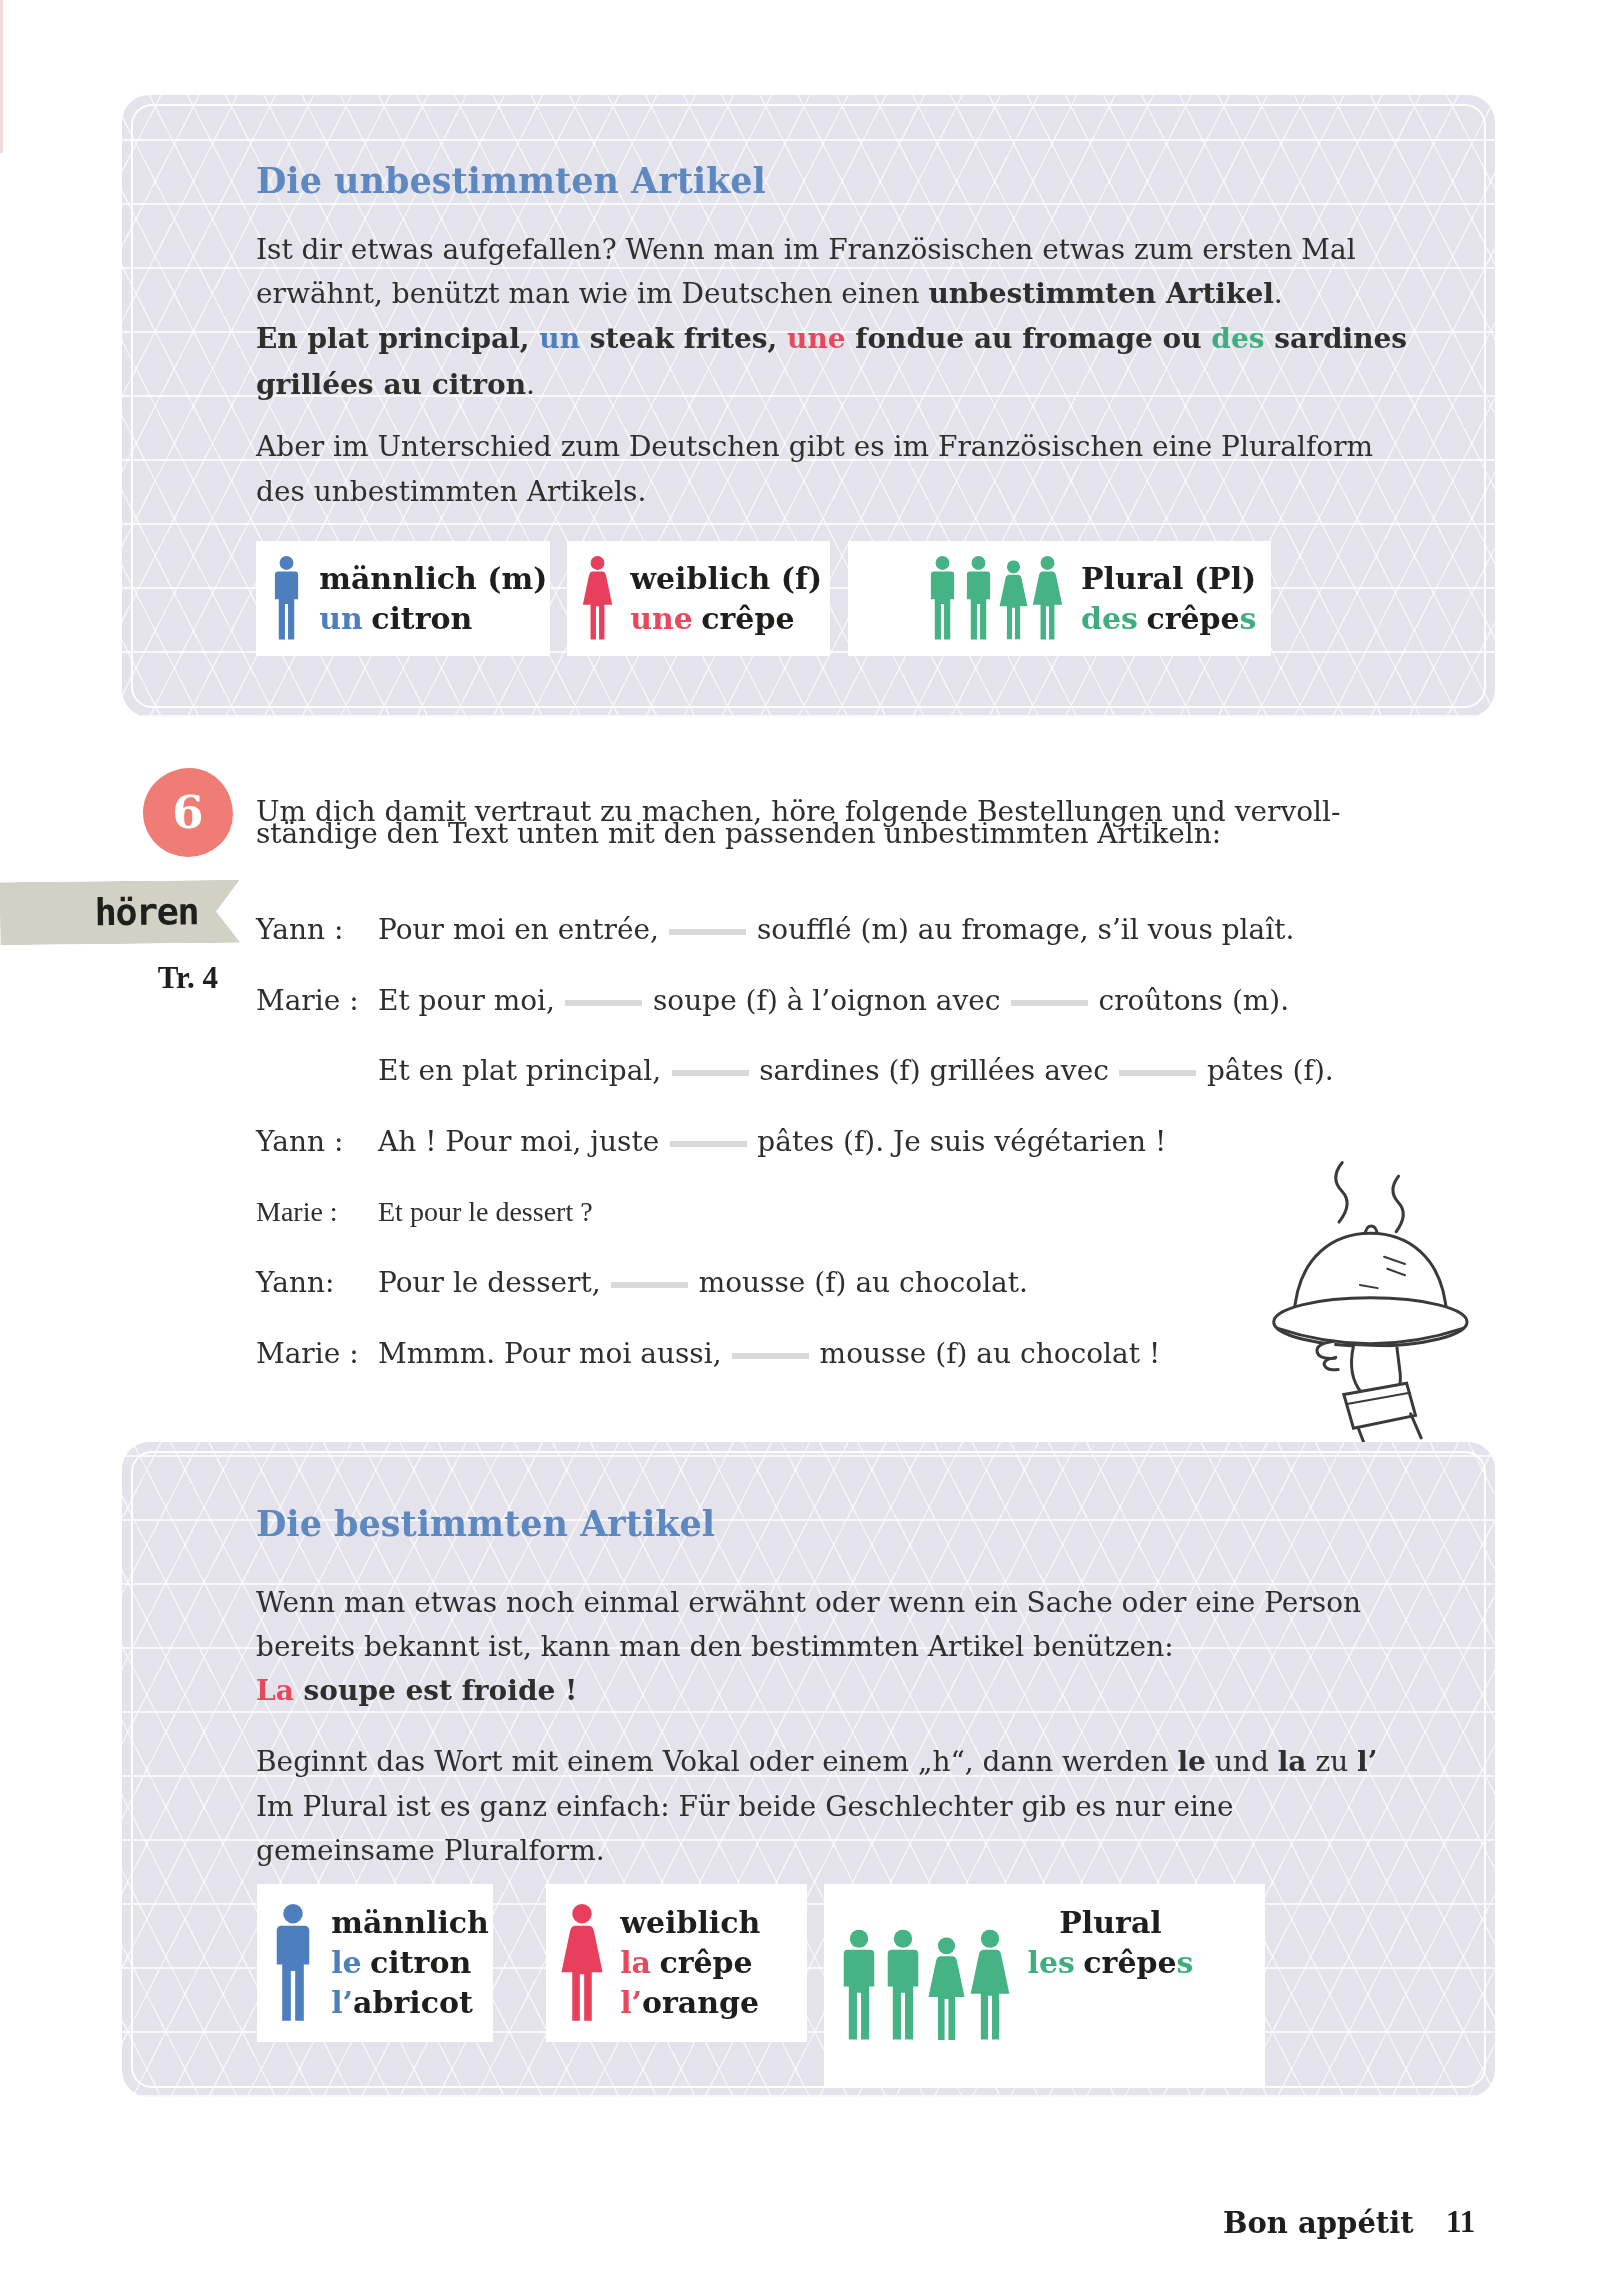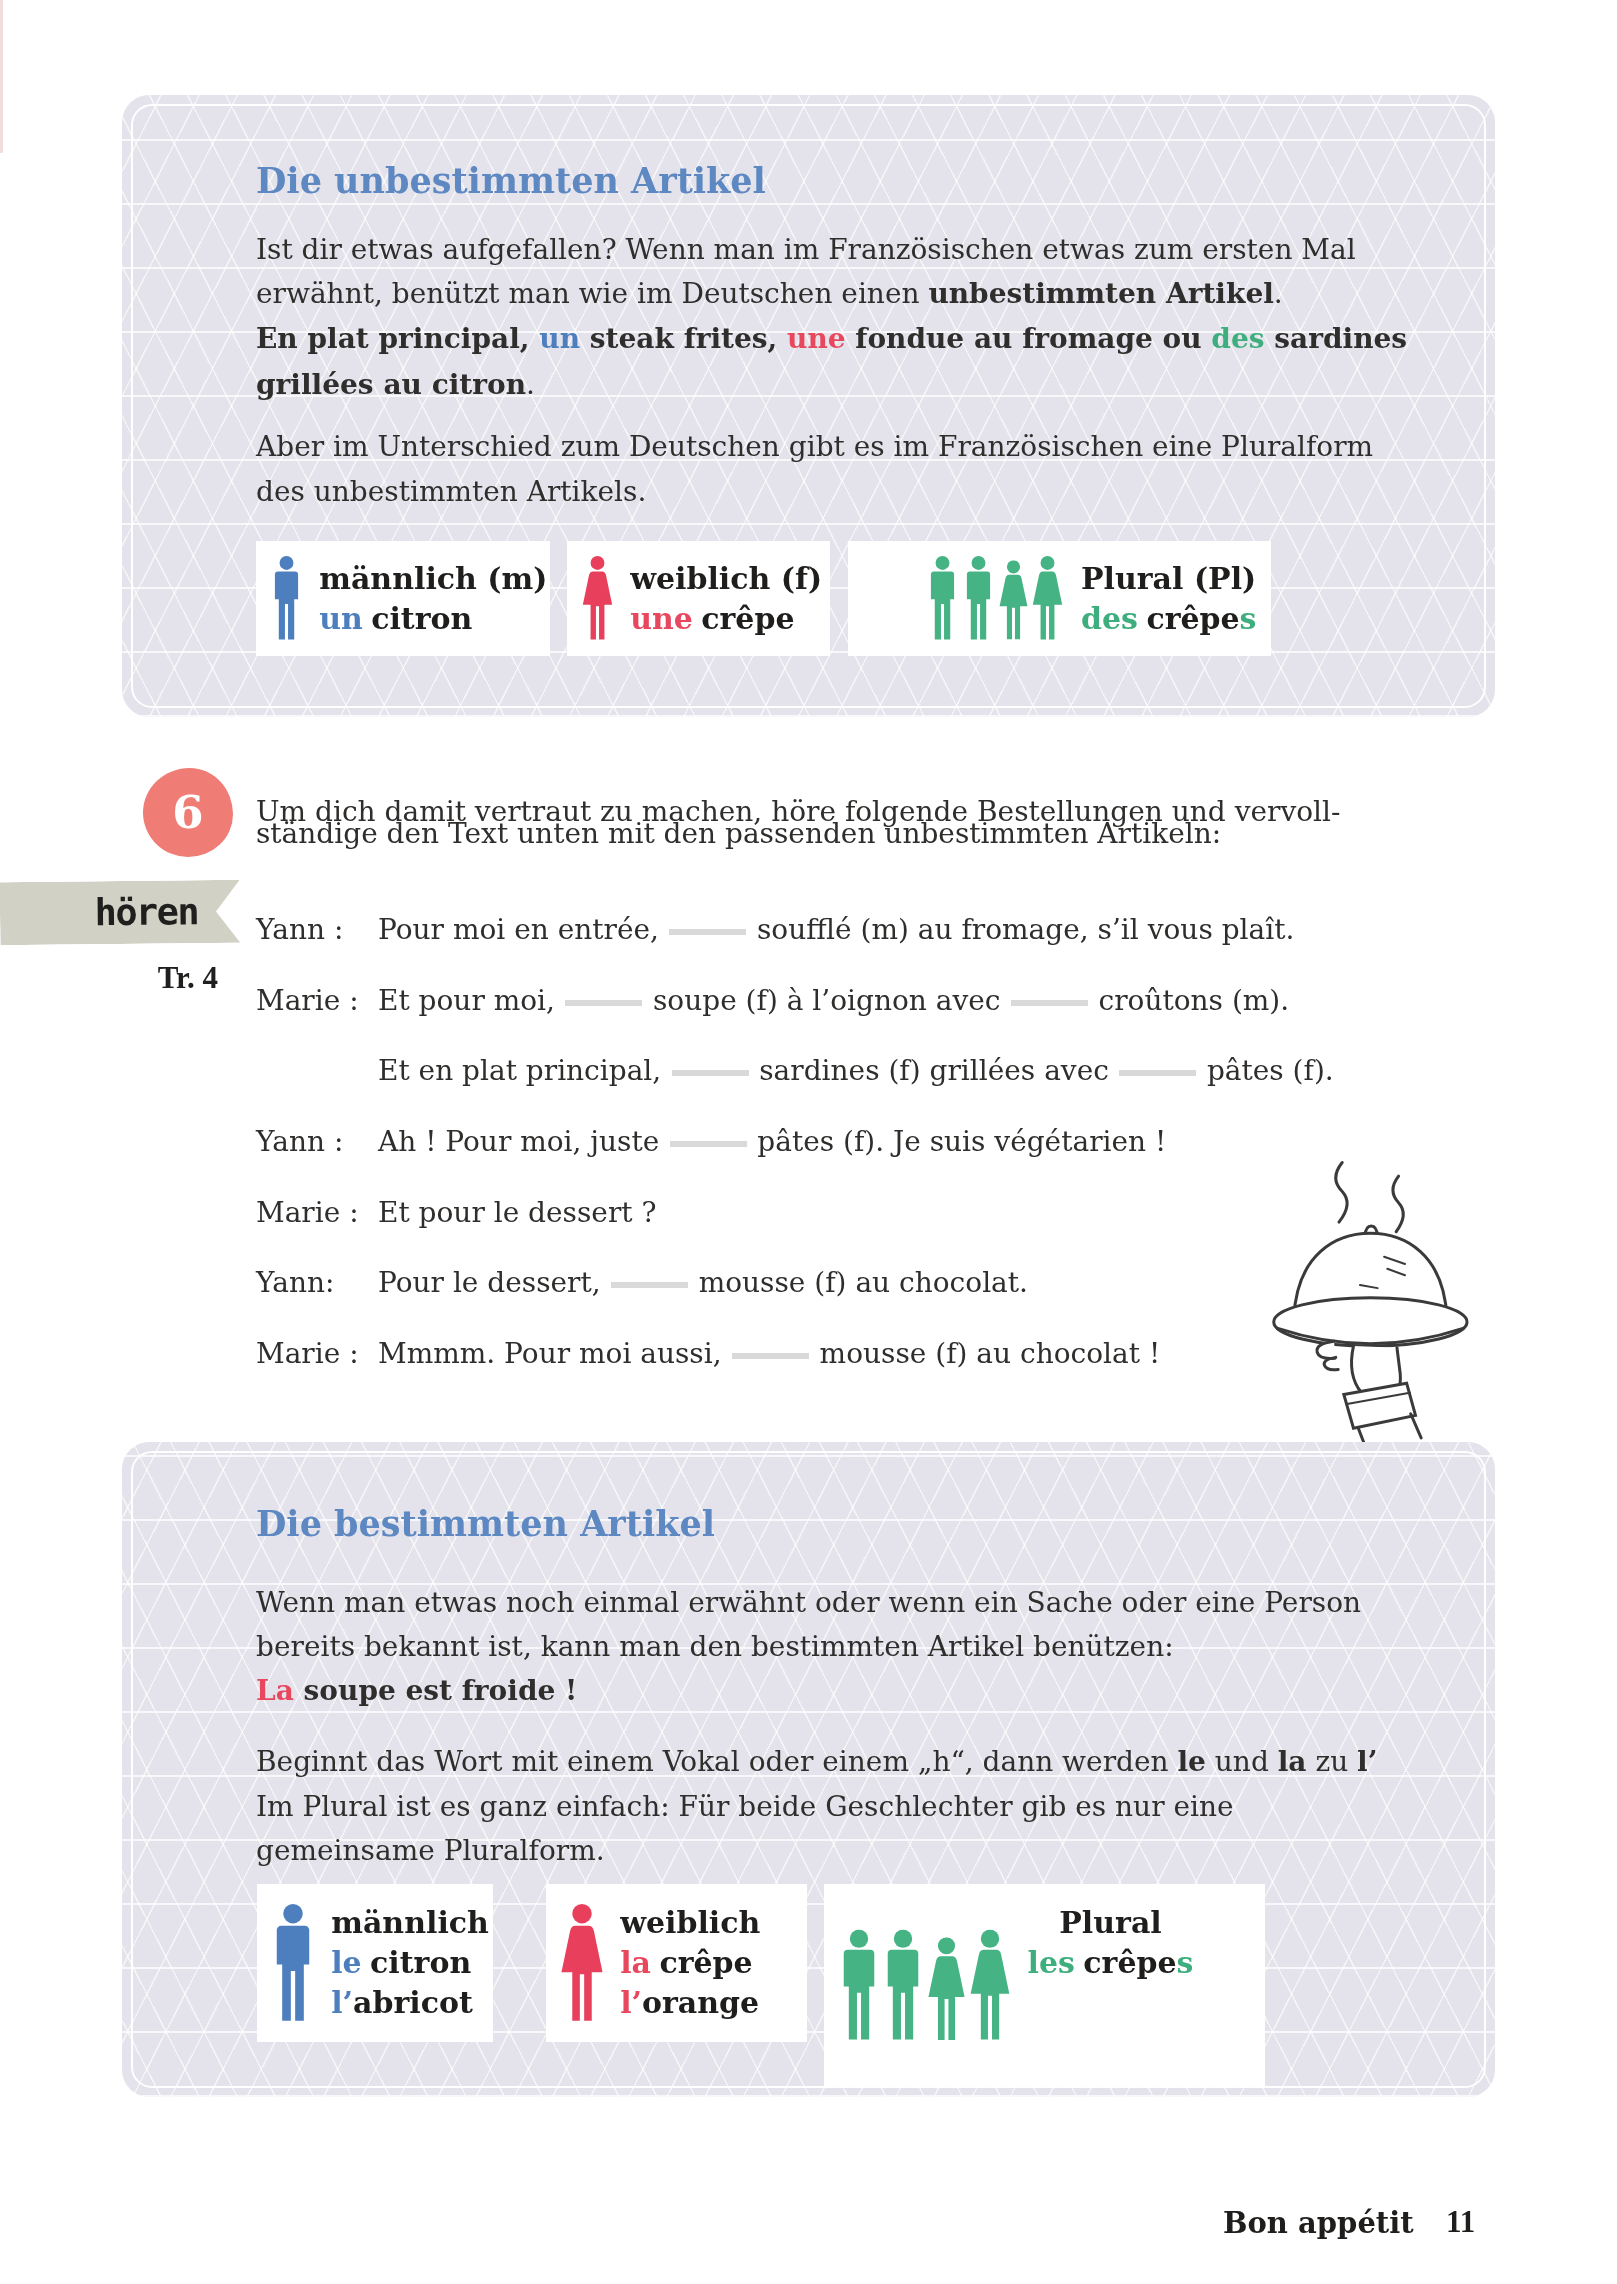--- a/index.html
+++ b/index.html
@@ -156,21 +156,21 @@
   </div>
   <div class="dline" style="top:984px;">
     <span class="speaker">Marie :</span><span>Et pour moi,</span><span class="blank"></span><span>soupe (f) à l’oignon avec</span><span class="blank"></span><span>croûtons (m).</span>
   </div>
   <div class="dline" style="top:1054px;">
     <span class="speaker"></span><span>Et en plat principal,</span><span class="blank"></span><span>sardines (f) grillées avec</span><span class="blank"></span><span>pâtes (f).</span>
   </div>
   <div class="dline" style="top:1125px;">
     <span class="speaker">Yann :</span><span>Ah ! Pour moi, juste</span><span class="blank"></span><span>pâtes (f). Je suis végétarien !</span>
   </div>
-  <div class="dline" style="top:1196px;">
+  <div class="dline" style="top:1196px;font-family:Liberation Serif, serif;">
     <span class="speaker">Marie :</span><span>Et pour le dessert ?</span>
   </div>
   <div class="dline" style="top:1266px;">
     <span class="speaker">Yann:</span><span>Pour le dessert,</span><span class="blank"></span><span>mousse (f) au chocolat.</span>
   </div>
   <div class="dline" style="top:1337px;">
     <span class="speaker">Marie :</span><span>Mmmm. Pour moi aussi,</span><span class="blank"></span><span>mousse (f) au chocolat !</span>
   </div>
 
   <svg class="abs sketch" style="left:1263px;top:1148px;" width="218" height="302" viewBox="0 0 270 375" fill="none" stroke="#3a3a3a" stroke-width="3" stroke-linecap="round">

